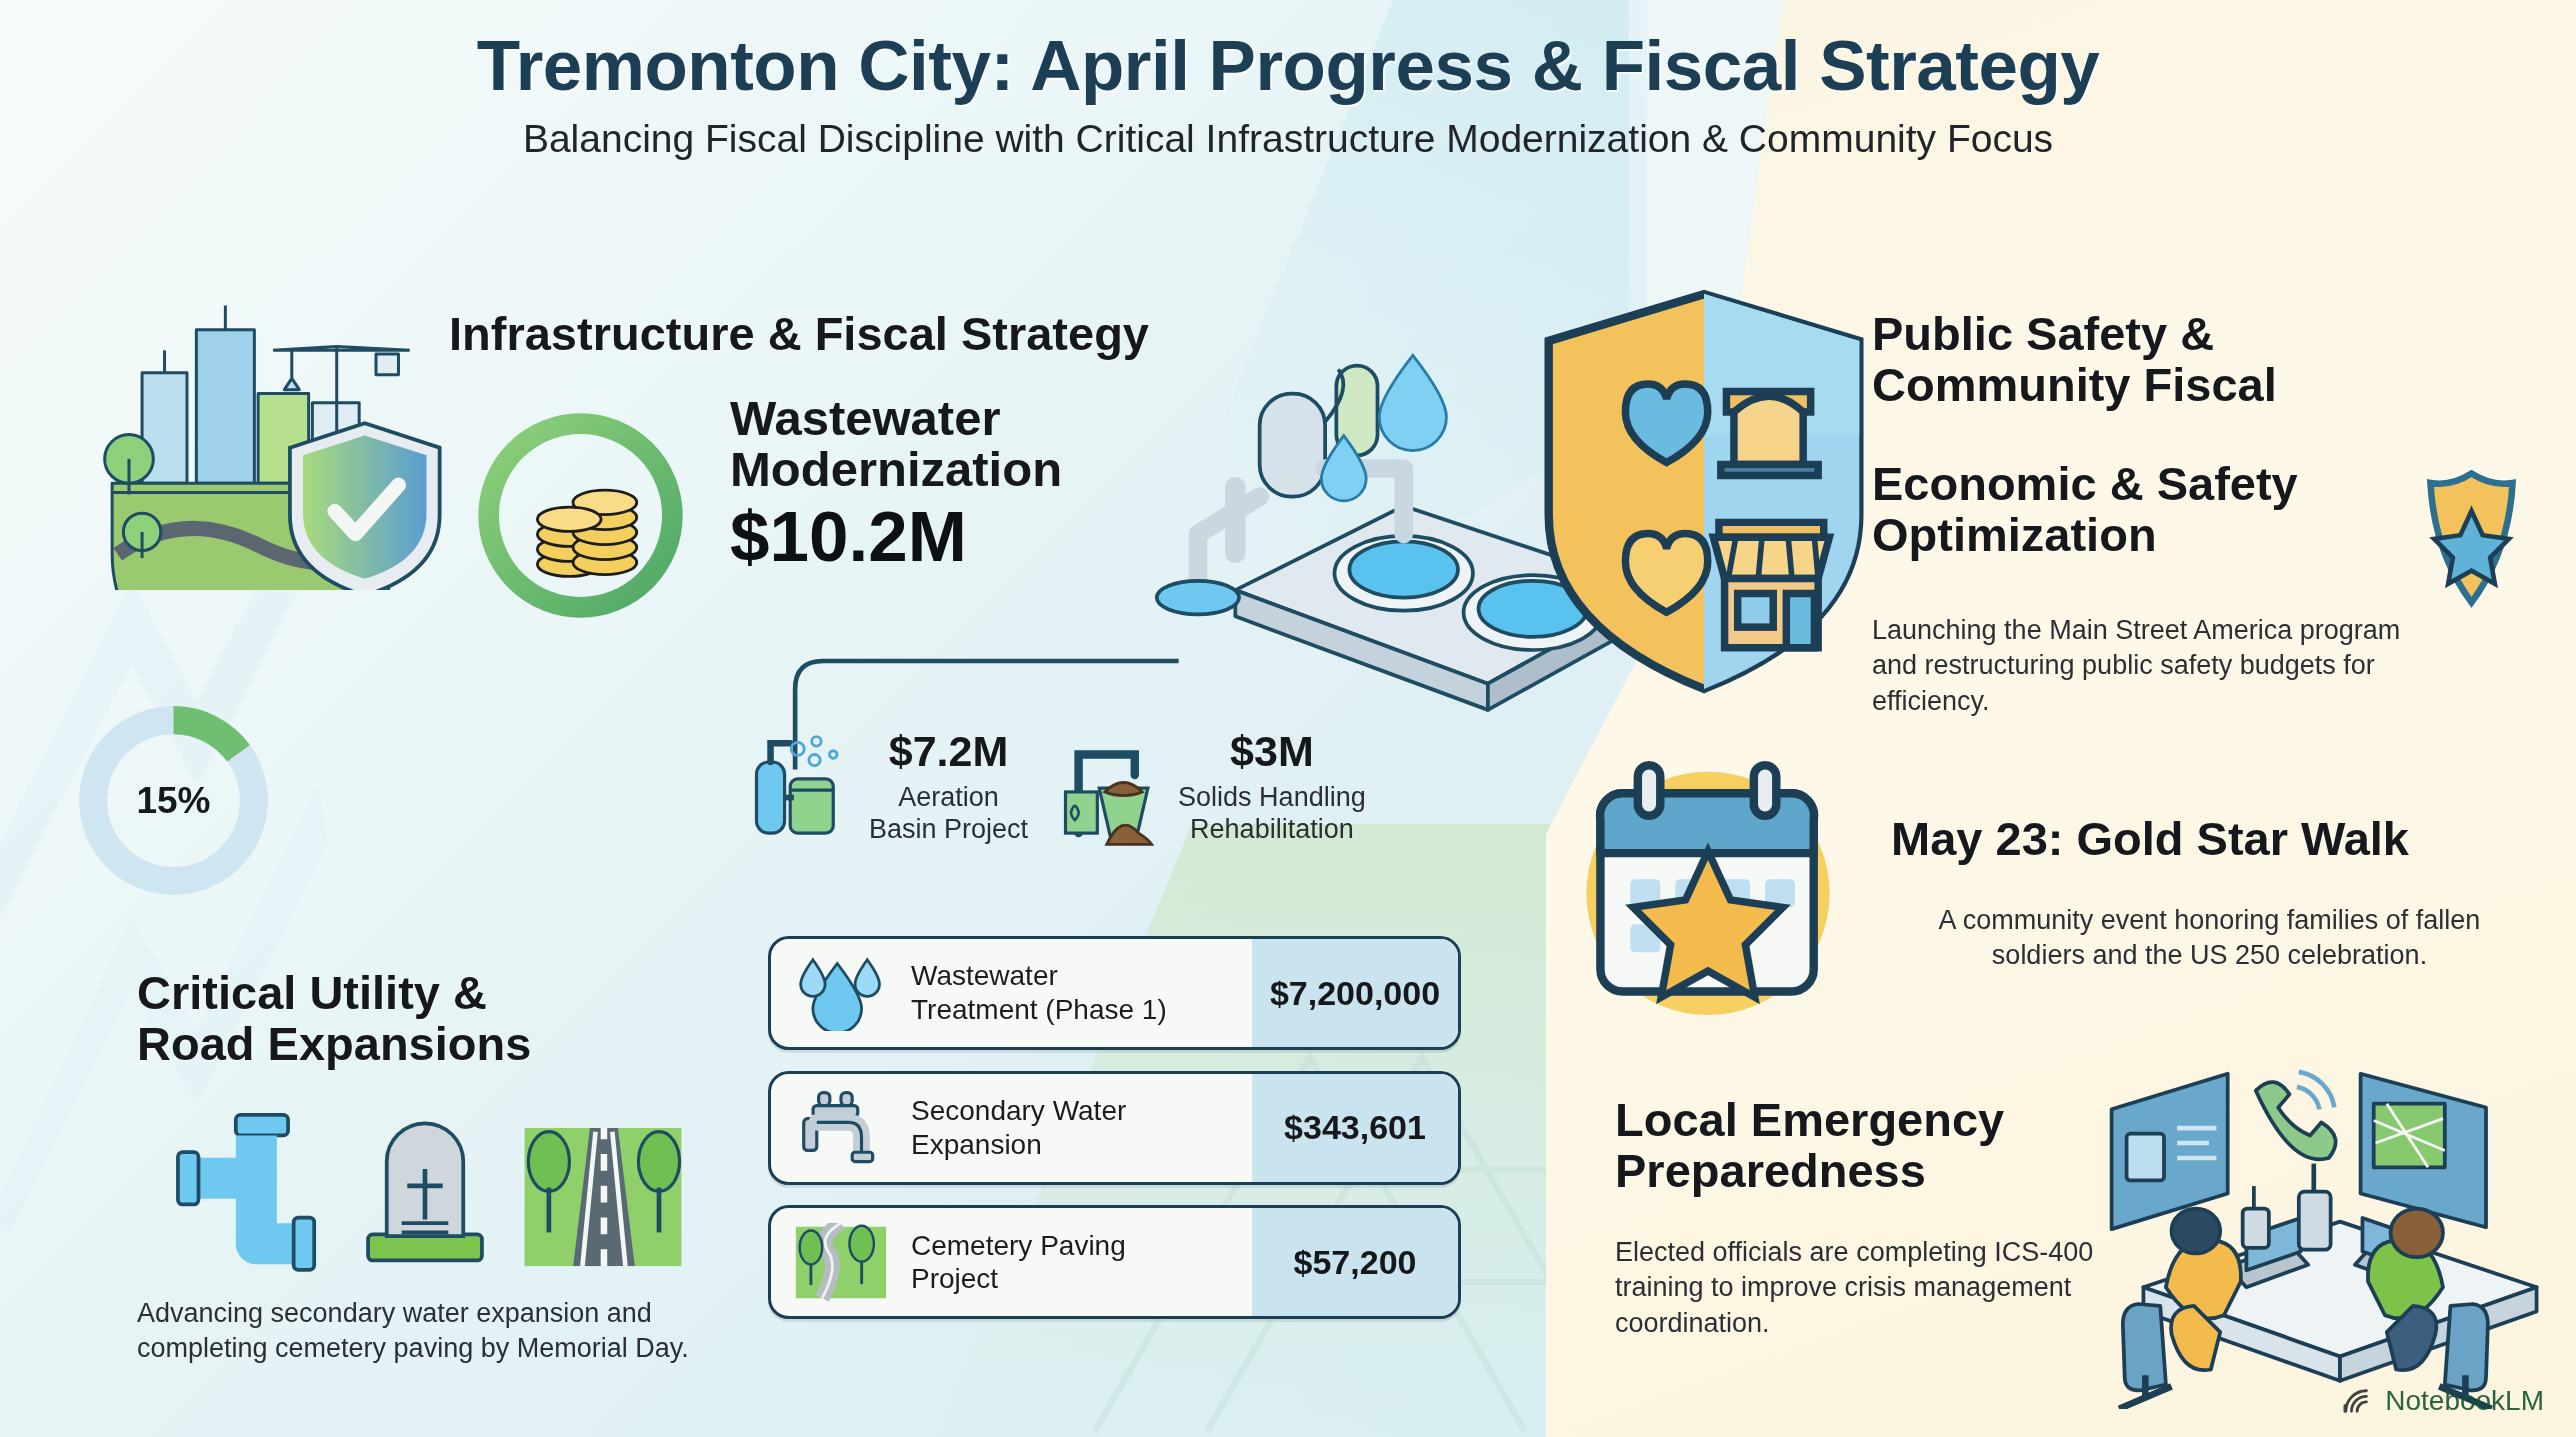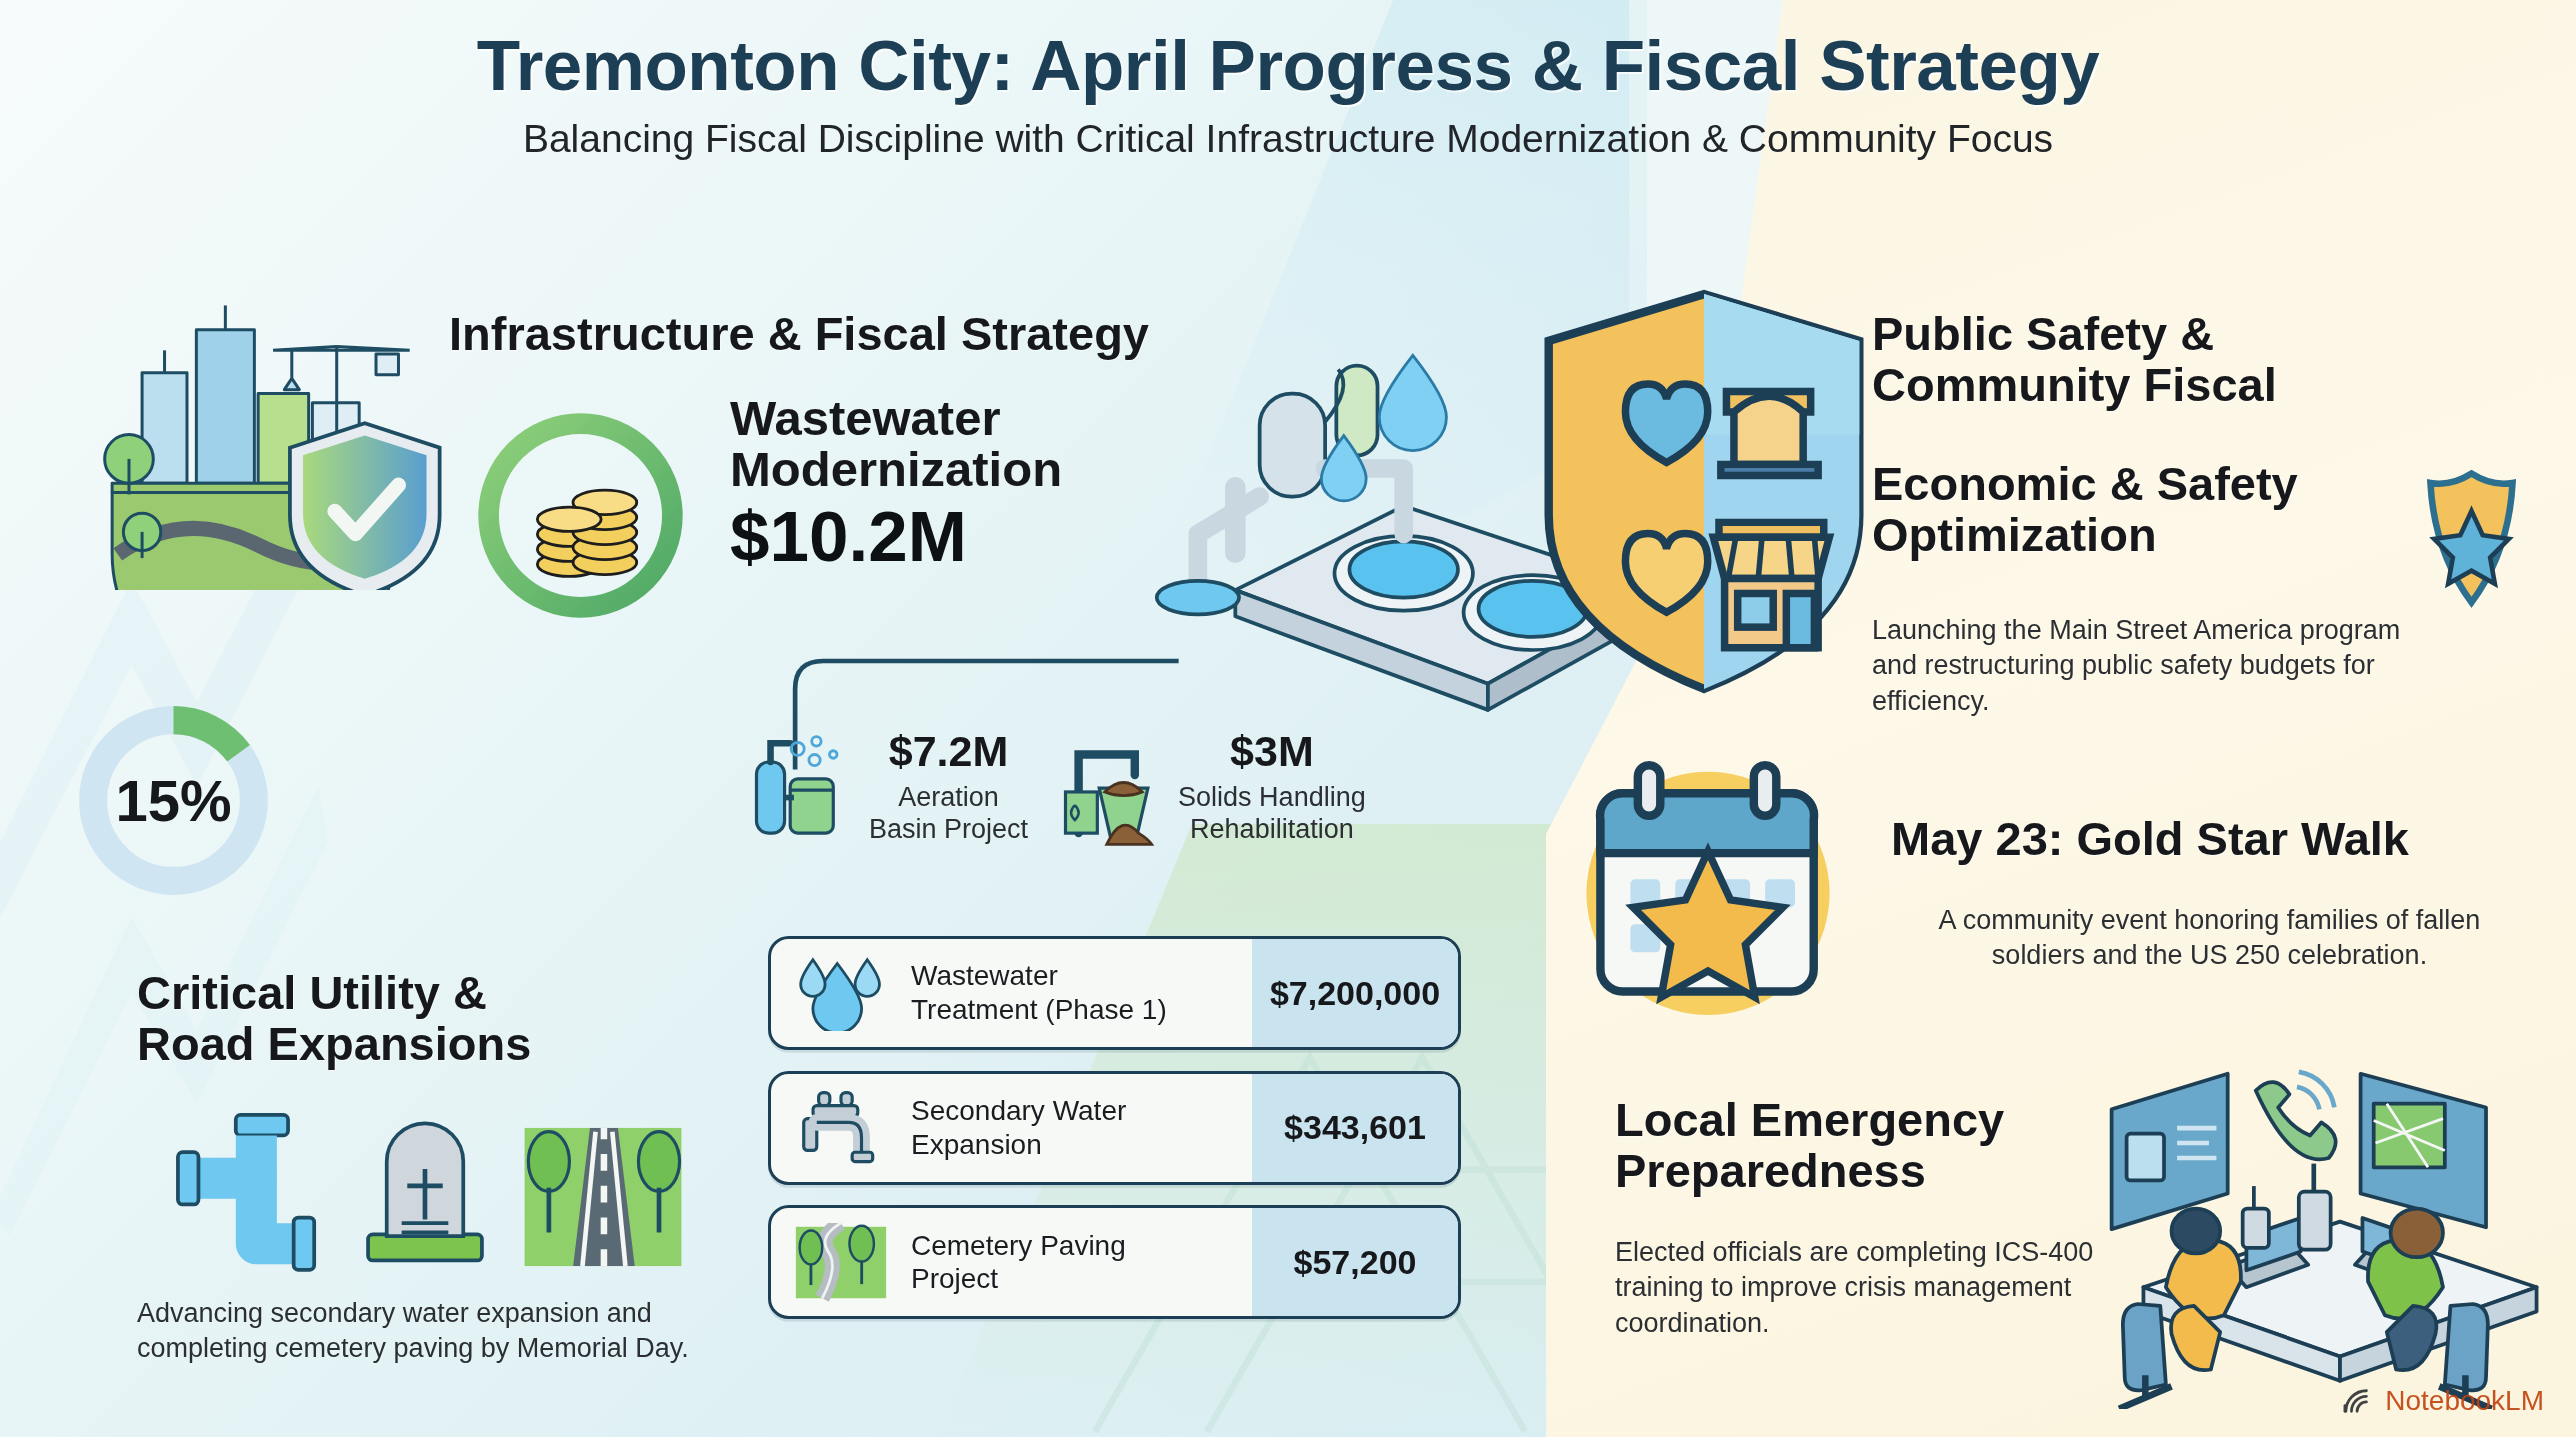--- a/index.html
+++ b/index.html
@@ -75,21 +75,21 @@
 
   .plant-ill{position:absolute;left:1095px;top:356px;width:580px;height:356px;}
   .drops-ill{position:absolute;left:1310px;top:346px;width:159px;height:168px;}
 
   .connector{position:absolute;left:739px;top:646px;width:449px;height:131px;}
 
   .donut-wrap{position:absolute;left:66px;top:693px;width:215px;height:215px;}
   .donut-pct{
     position:absolute;left:0;top:0;width:215px;height:215px;
     display:flex;align-items:center;justify-content:center;
-    font-size:58px;font-weight:bold;color:#16181b;
+    font-size:37px;font-weight:bold;color:#16181b;
   }
   .budget-block{position:absolute;left:290px;top:702px;width:449px;}
 
   .sub-items{position:absolute;left:749px;top:730px;width:777px;display:flex;gap:30px;text-align:center;}
   .sub-item{display:flex;gap:17px;align-items:flex-start;}
   .sub-ico{width:103px;height:122px;flex:0 0 103px;}
   .sub-amt{font-size:43px;font-weight:bold;color:#16181b;line-height:1;margin:0;}
   .sub-lbl{font-size:27px;color:#2b2f33;line-height:1.22;margin:7.5px 0 0 0;}
 
   .util-block{position:absolute;left:89px;top:968px;width:618px;margin-left:48px;}
@@ -124,21 +124,21 @@
   .gold-head{position:absolute;left:1891px;top:814px;width:637px;}
   .gold-body{position:absolute;left:1891px;top:894px;width:637px;text-align:center;}
 
   .emg-head{position:absolute;left:1615px;top:1095px;width:487px;}
   .emg-body{position:absolute;left:1615px;top:1226px;width:487px;}
   .emg-ill{position:absolute;left:2106px;top:1053px;width:468px;height:356px;}
 
   
   .wm{
     position:absolute;right:32px;bottom:20.6px;display:flex;align-items:center;gap:11.2px;
-    font-size:28px;color:#c2410c;opacity:.9;
+    font-size:28px;color:#14532d;opacity:.9;
   }
 </style>
 </head>
 <body>
 
 <div id="stage">
 
   <div class="bg-left"></div>
   <div class="bg-tint-a"></div>
   <div class="green-wedge"></div>

